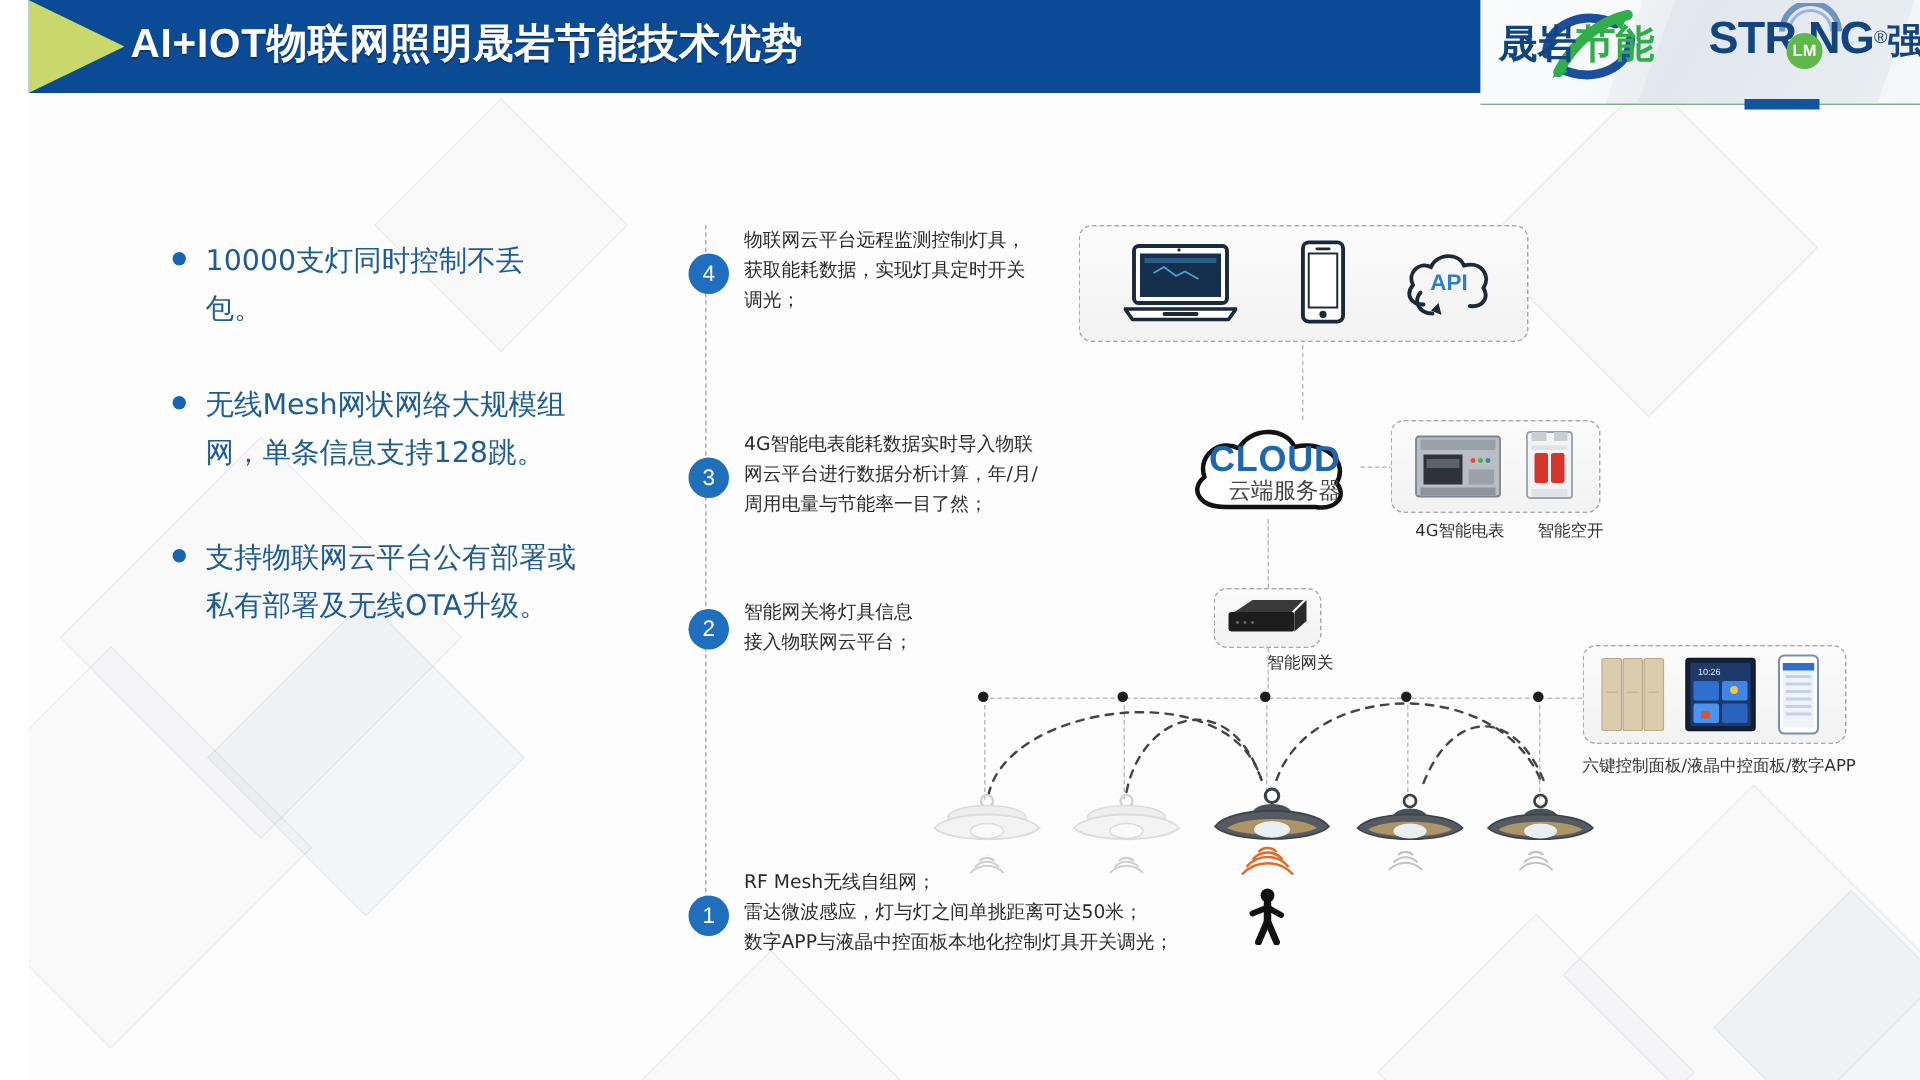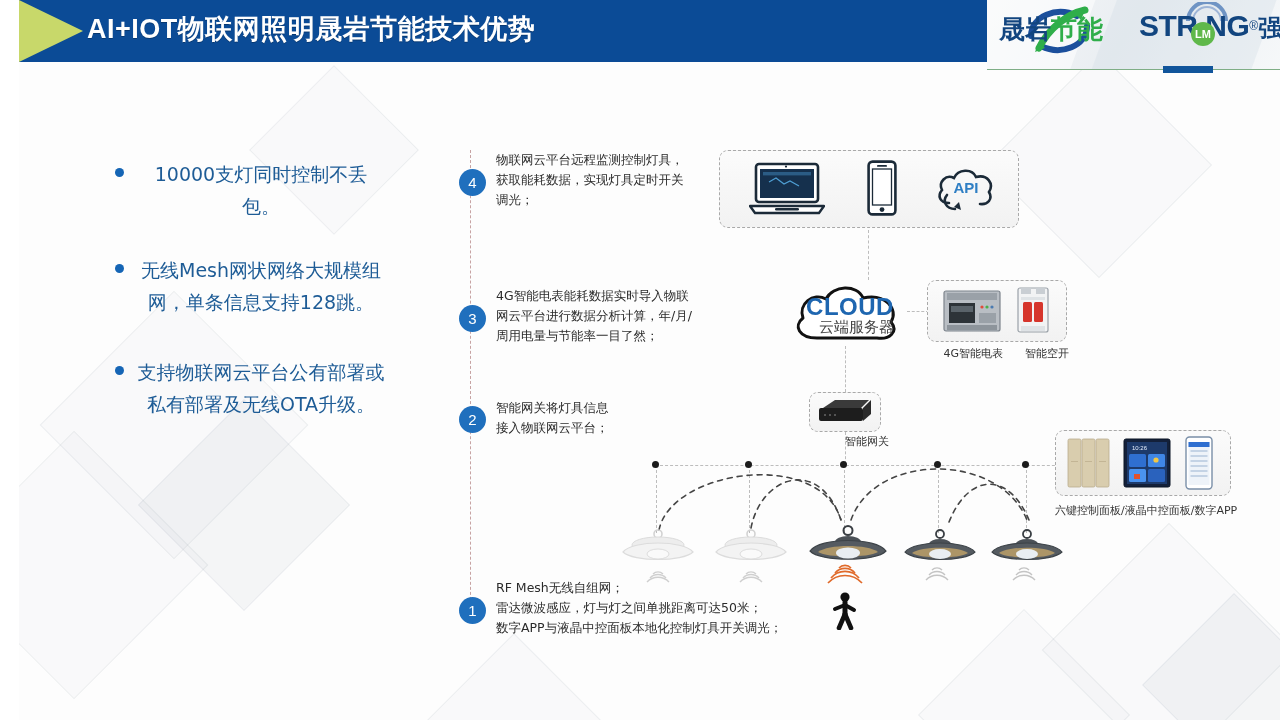--- a/index.html
+++ b/index.html
@@ -108,21 +108,21 @@
     border-left: 42px solid #1668b3;
   }
   .subtitle-text {
     font-size: 32px; font-weight: bold; color: #1162ad;
     font-family:"DejaVu Sans","Liberation Sans",sans-serif;
     white-space: nowrap; letter-spacing: 0.5px;
   }
 
   
   .bullets { position: absolute; left: 96px; top: 158px; width: 270px; }
-  .bullet { display: flex; margin-bottom: 32px; text-align: center; }
+  .bullet { display: flex; margin-bottom: 32px; }
   .bullet-dot {
     flex: 0 0 auto; width: 9px; height: 9px; border-radius: 50%;
     background: #1565b5; margin-top: 10px; margin-right: 13px;
   }
   .bullet-text {
     font-size: 19px; line-height: 32px; color: #1e5c96;
     font-family:"DejaVu Sans","Liberation Sans",sans-serif;
   }
 
   

